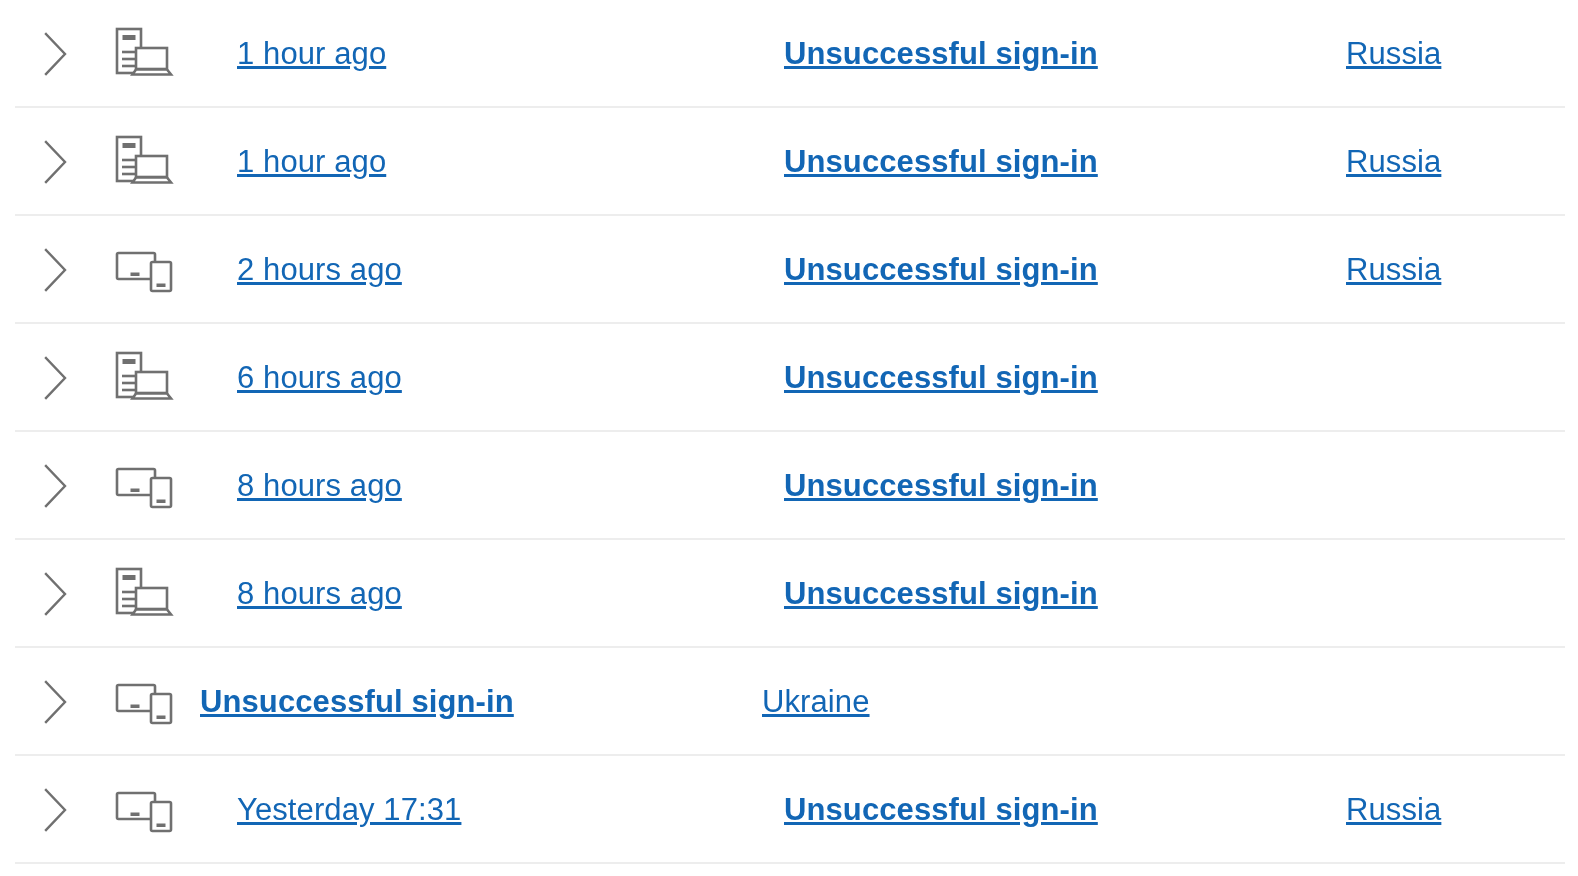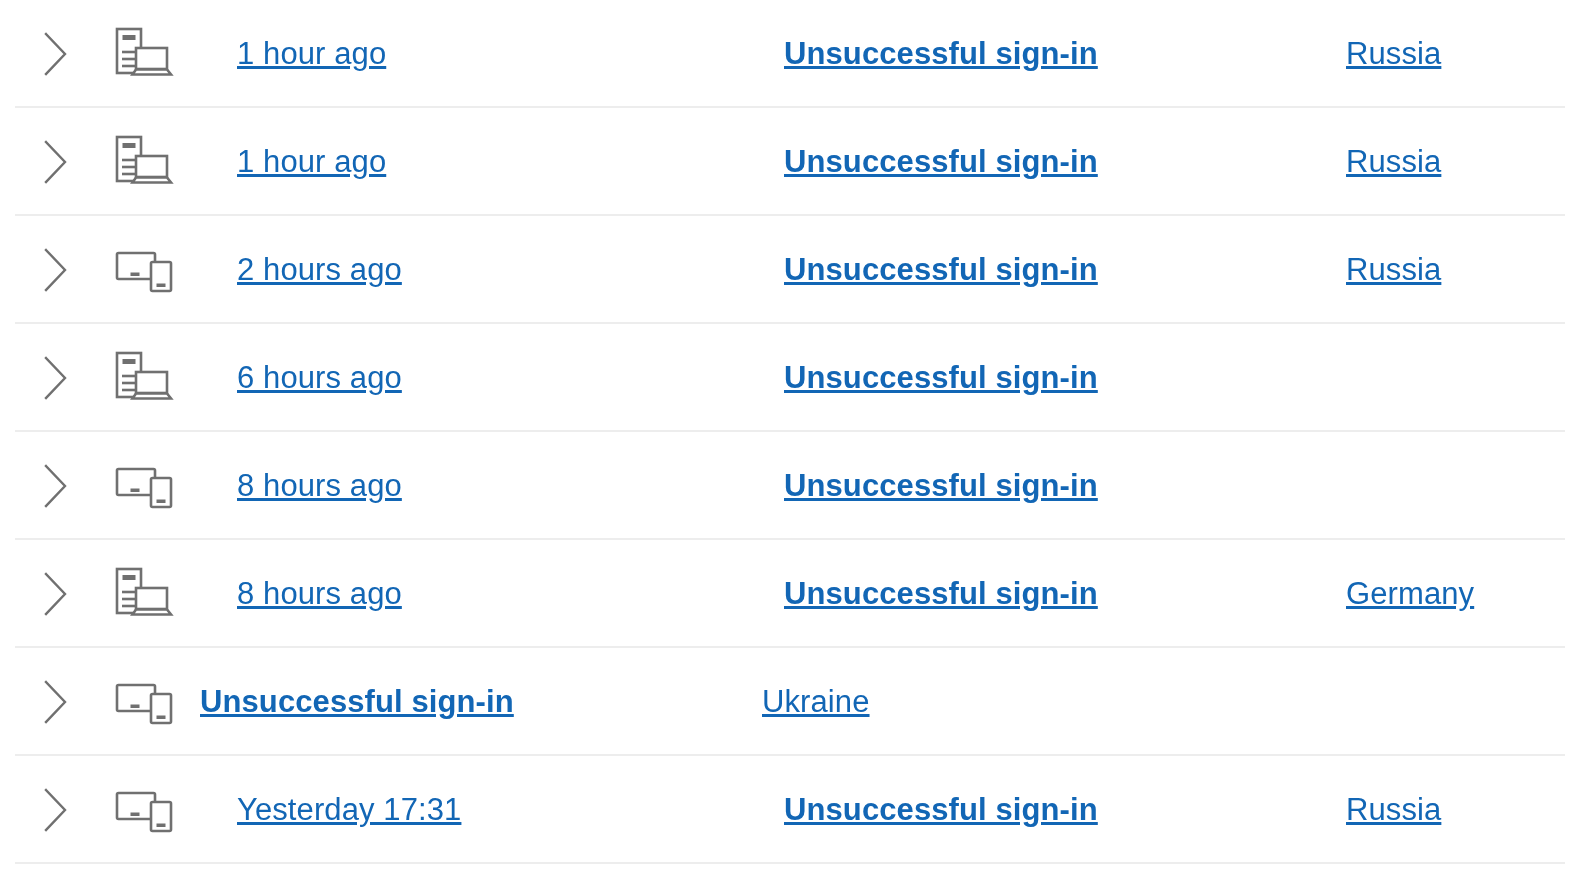--- a/index.html
+++ b/index.html
@@ -250,21 +250,20 @@
               <path d="M8 34 H22"></path>
               <path d="M8 41 H22"></path>
               <rect x="22" y="23" width="31" height="21" fill="#ffffff"></rect>
               <path d="M18.5 49.5 L22 44.5 H53 L57 49.5 Z" fill="#ffffff"></path>
             </g>
           </svg>
         </span>
       </div>
       <div class="cell-time"><a class="link-text" href="#">8 hours ago</a></div>
       <div class="cell-activity"><a class="link-text" href="#">Unsuccessful sign-in</a></div>
-      <div class="cell-location"><a class="link-text" href="#">Germany</a></div>
     </div>
     <div class="activity-row">
       <div class="cell-expander">
         <span>
           <svg class="chevron-icon" viewBox="0 0 30 46" xmlns="http://www.w3.org/2000/svg" aria-hidden="true">
             <path d="M5 3 L24 23 L5 43" fill="none" stroke="#707070" stroke-width="2.4" stroke-linecap="square" stroke-linejoin="miter"></path>
           </svg>
         </span>
       </div>
       <div class="cell-device-icon">

